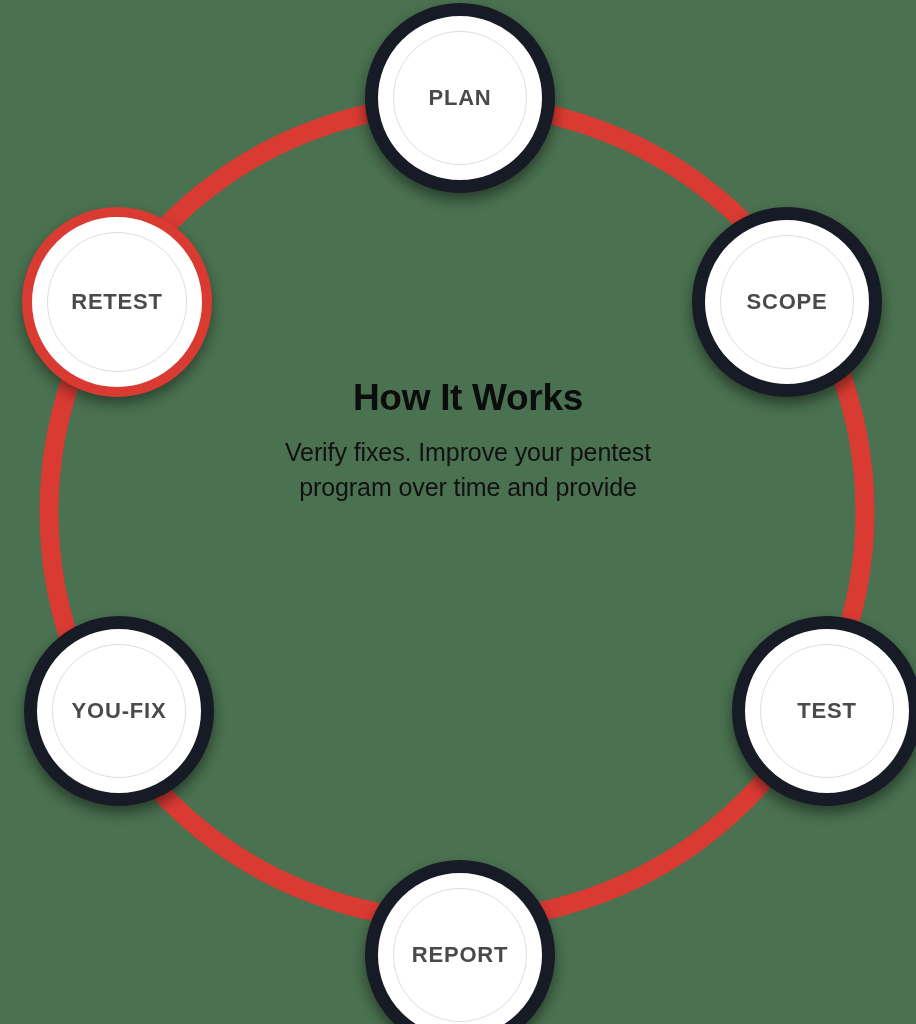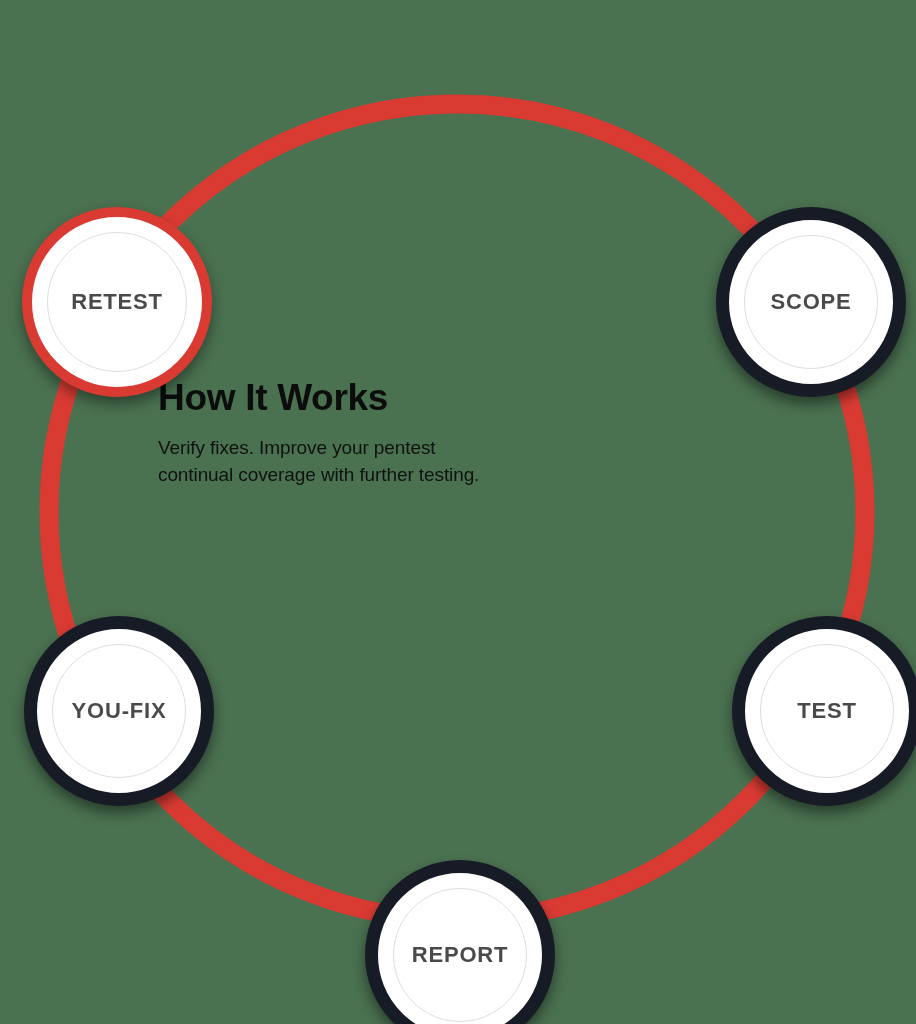--- a/index.html
+++ b/index.html
@@ -29,32 +29,33 @@
     width: 916px;
     height: 1024px;
   }
 
   
   .center-block {
     position: absolute;
     left: 158px;
     top: 378px;
     width: 620px;
+    text-align: center;
     z-index: 5;
   }
   .center-title {
     font-size: 37px;
     font-weight: bold;
     color: #0c0c0c;
     letter-spacing: -0.3px;
     margin: 0 0 16px 0;
     line-height: 1.1;
   }
   .center-desc {
-    font-size: 19px;
+    font-size: 25px;
     font-weight: normal;
     color: #111111;
     line-height: 1.42;
     margin: 0;
     letter-spacing: -0.1px;
   }
   .center-desc .desc-line {
     display: block;
   }
 
@@ -100,43 +101,47 @@
     font-size: 22px;
     font-weight: bold;
     color: #4a4a4a;
     letter-spacing: 0.8px;
     white-space: nowrap;
     z-index: 2;
   }
 
   
   .node-plan   { left: 365px; top: 3px; }
-  .node-scope  { left: 716px; top: 207px; }
+  .node-scope  { left: 692px; top: 207px; }
   .node-test   { left: 732px; top: 616px; }
   .node-report { left: 365px; top: 860px; justify-content: center; }
   .node-youfix { left: 24px;  top: 616px; }
   .node-retest { left: 22px;   top: 207px; }
 </style>
 </head>
 <body>
 
 <div id="diagram-root">
 
   <svg class="cycle-ring-svg" viewBox="0 0 916 1024" aria-hidden="true">
     <circle cx="457" cy="512" r="408" fill="none" stroke="#d93b33" stroke-width="19"></circle>
   </svg>
 
   <div class="center-block">
     <div class="center-title">How It Works</div>
     <div class="center-desc">
       <span class="desc-line">Verify fixes. Improve your pentest</span>
-      <span class="desc-line">continual coverage with further testing.</span>
+      <span class="desc-line">program over time and provide</span>
     </div>
   </div>
 
+  <div class="node dark node-plan">
+    <span class="node-inner-ring"></span>
+    <span class="node-label">PLAN</span>
+  </div>
 
   <div class="node dark node-scope">
     <span class="node-inner-ring"></span>
     <span class="node-label">SCOPE</span>
   </div>
 
   <div class="node dark node-test">
     <span class="node-inner-ring"></span>
     <span class="node-label">TEST</span>
   </div>

